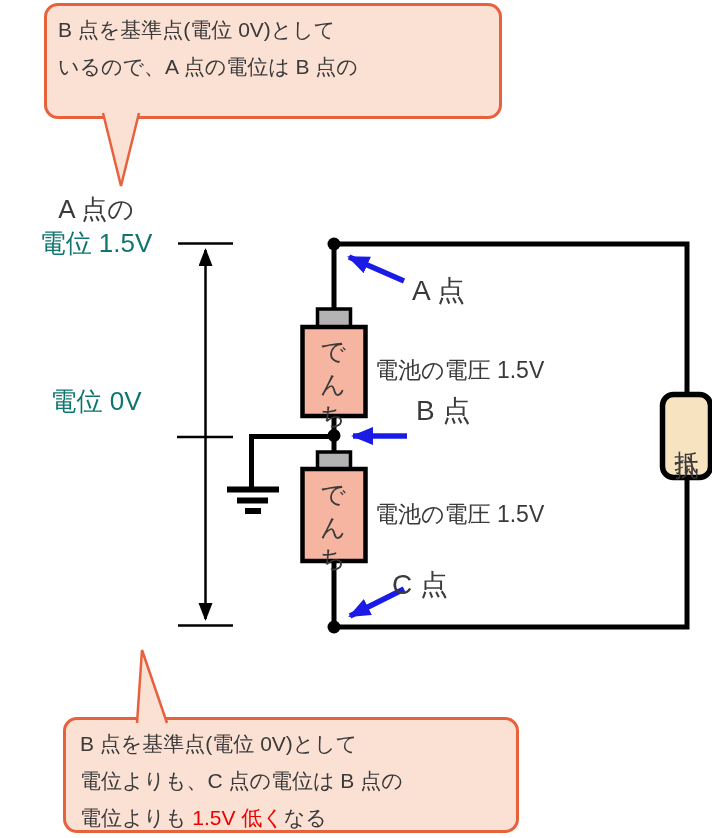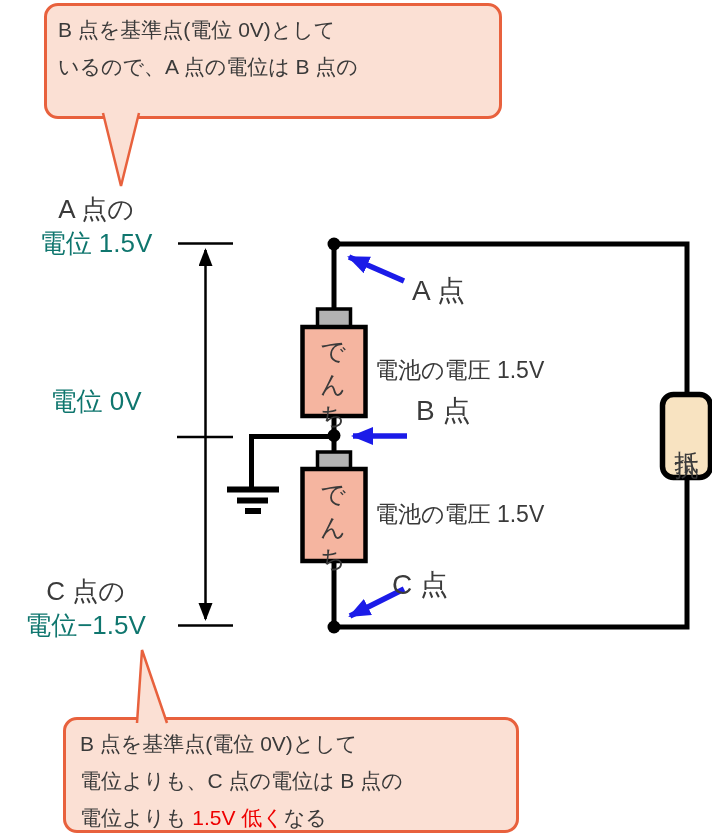--- a/index.html
+++ b/index.html
@@ -123,24 +123,20 @@
     <div><span>電位よりも </span><span class="red">1.5V 低く</span><span>なる</span></div>
   </div>
 
   <div class="plabel label-a">
     <div class="l1">A 点の</div>
     <div class="l2">電位 1.5V</div>
   </div>
   <div class="plabel label-b">
     <div class="l2">電位 0V</div>
   </div>
-  <div class="plabel label-c">
-    <div class="l1">C 点の</div>
-    <div class="l2">電位−1.5V</div>
-  </div>
 
   <div class="ptag tag-a">A 点</div>
   <div class="ptag tag-b">B 点</div>
   <div class="ptag tag-c">C 点</div>
 
   <div class="volt volt-1">電池の電圧 1.5V</div>
   <div class="volt volt-2">電池の電圧 1.5V</div>
 
   <div class="vtext battery-text-1">でんち</div>
   <div class="vtext battery-text-2">でんち</div>

